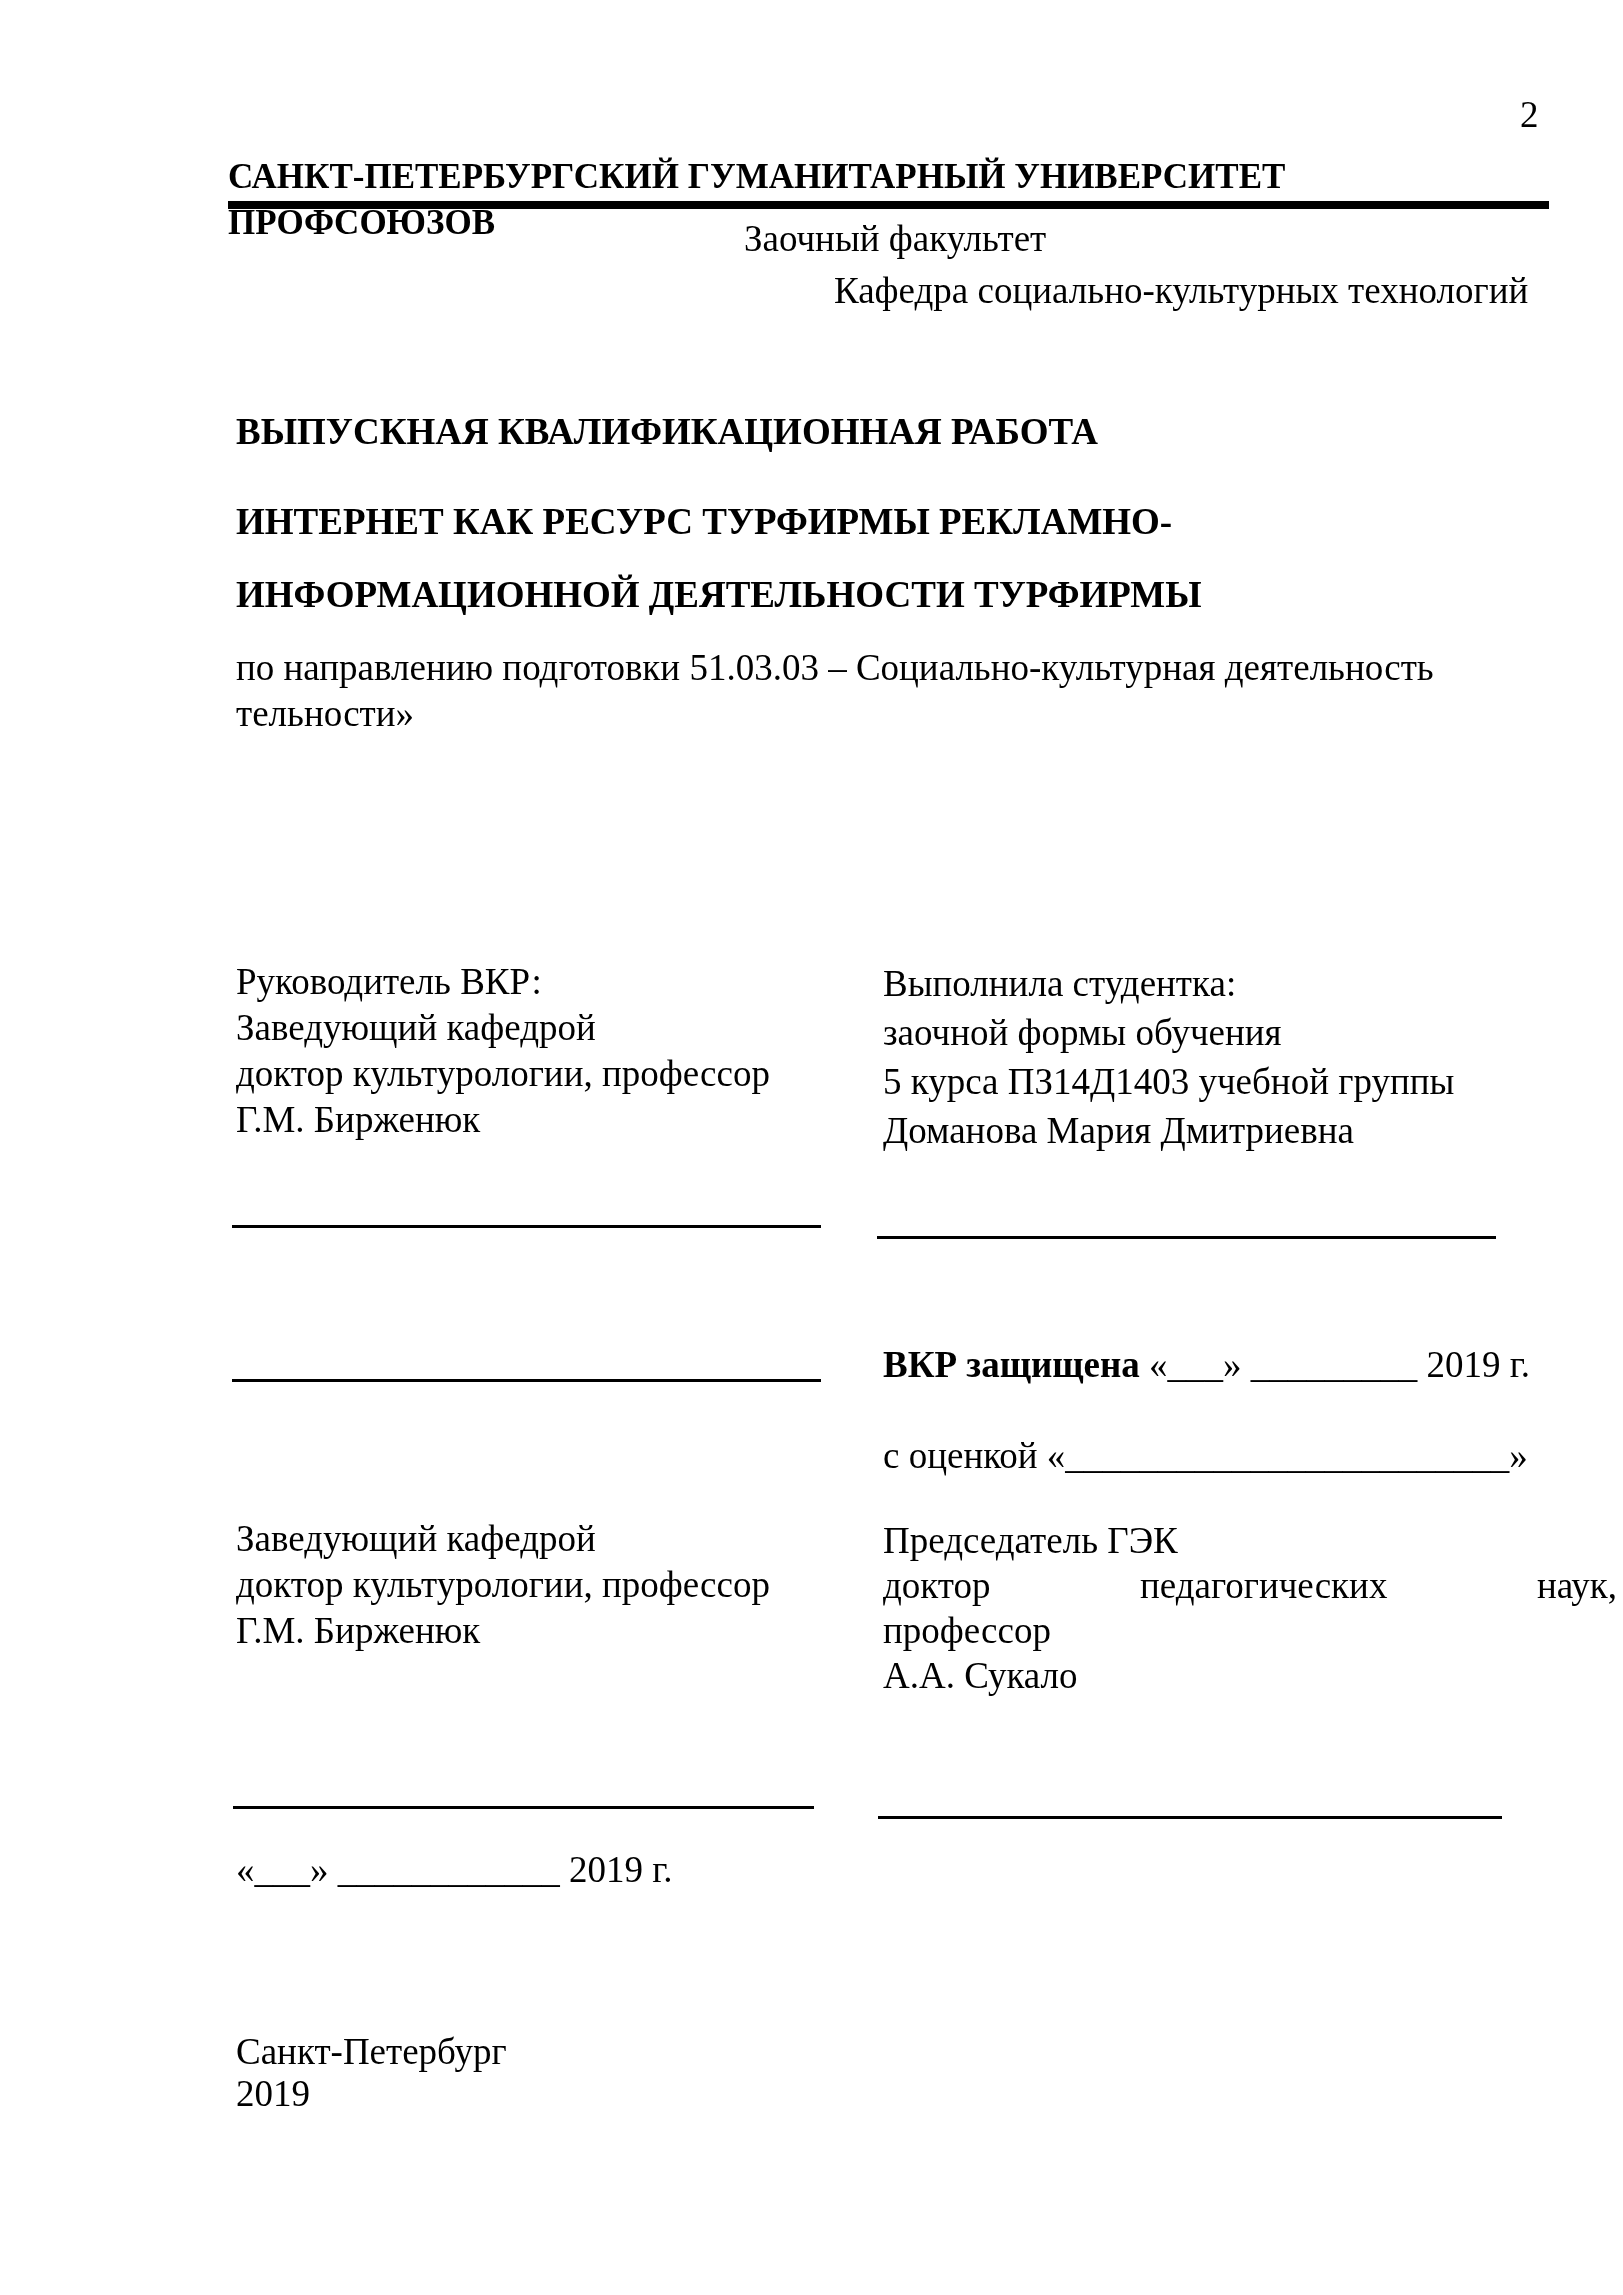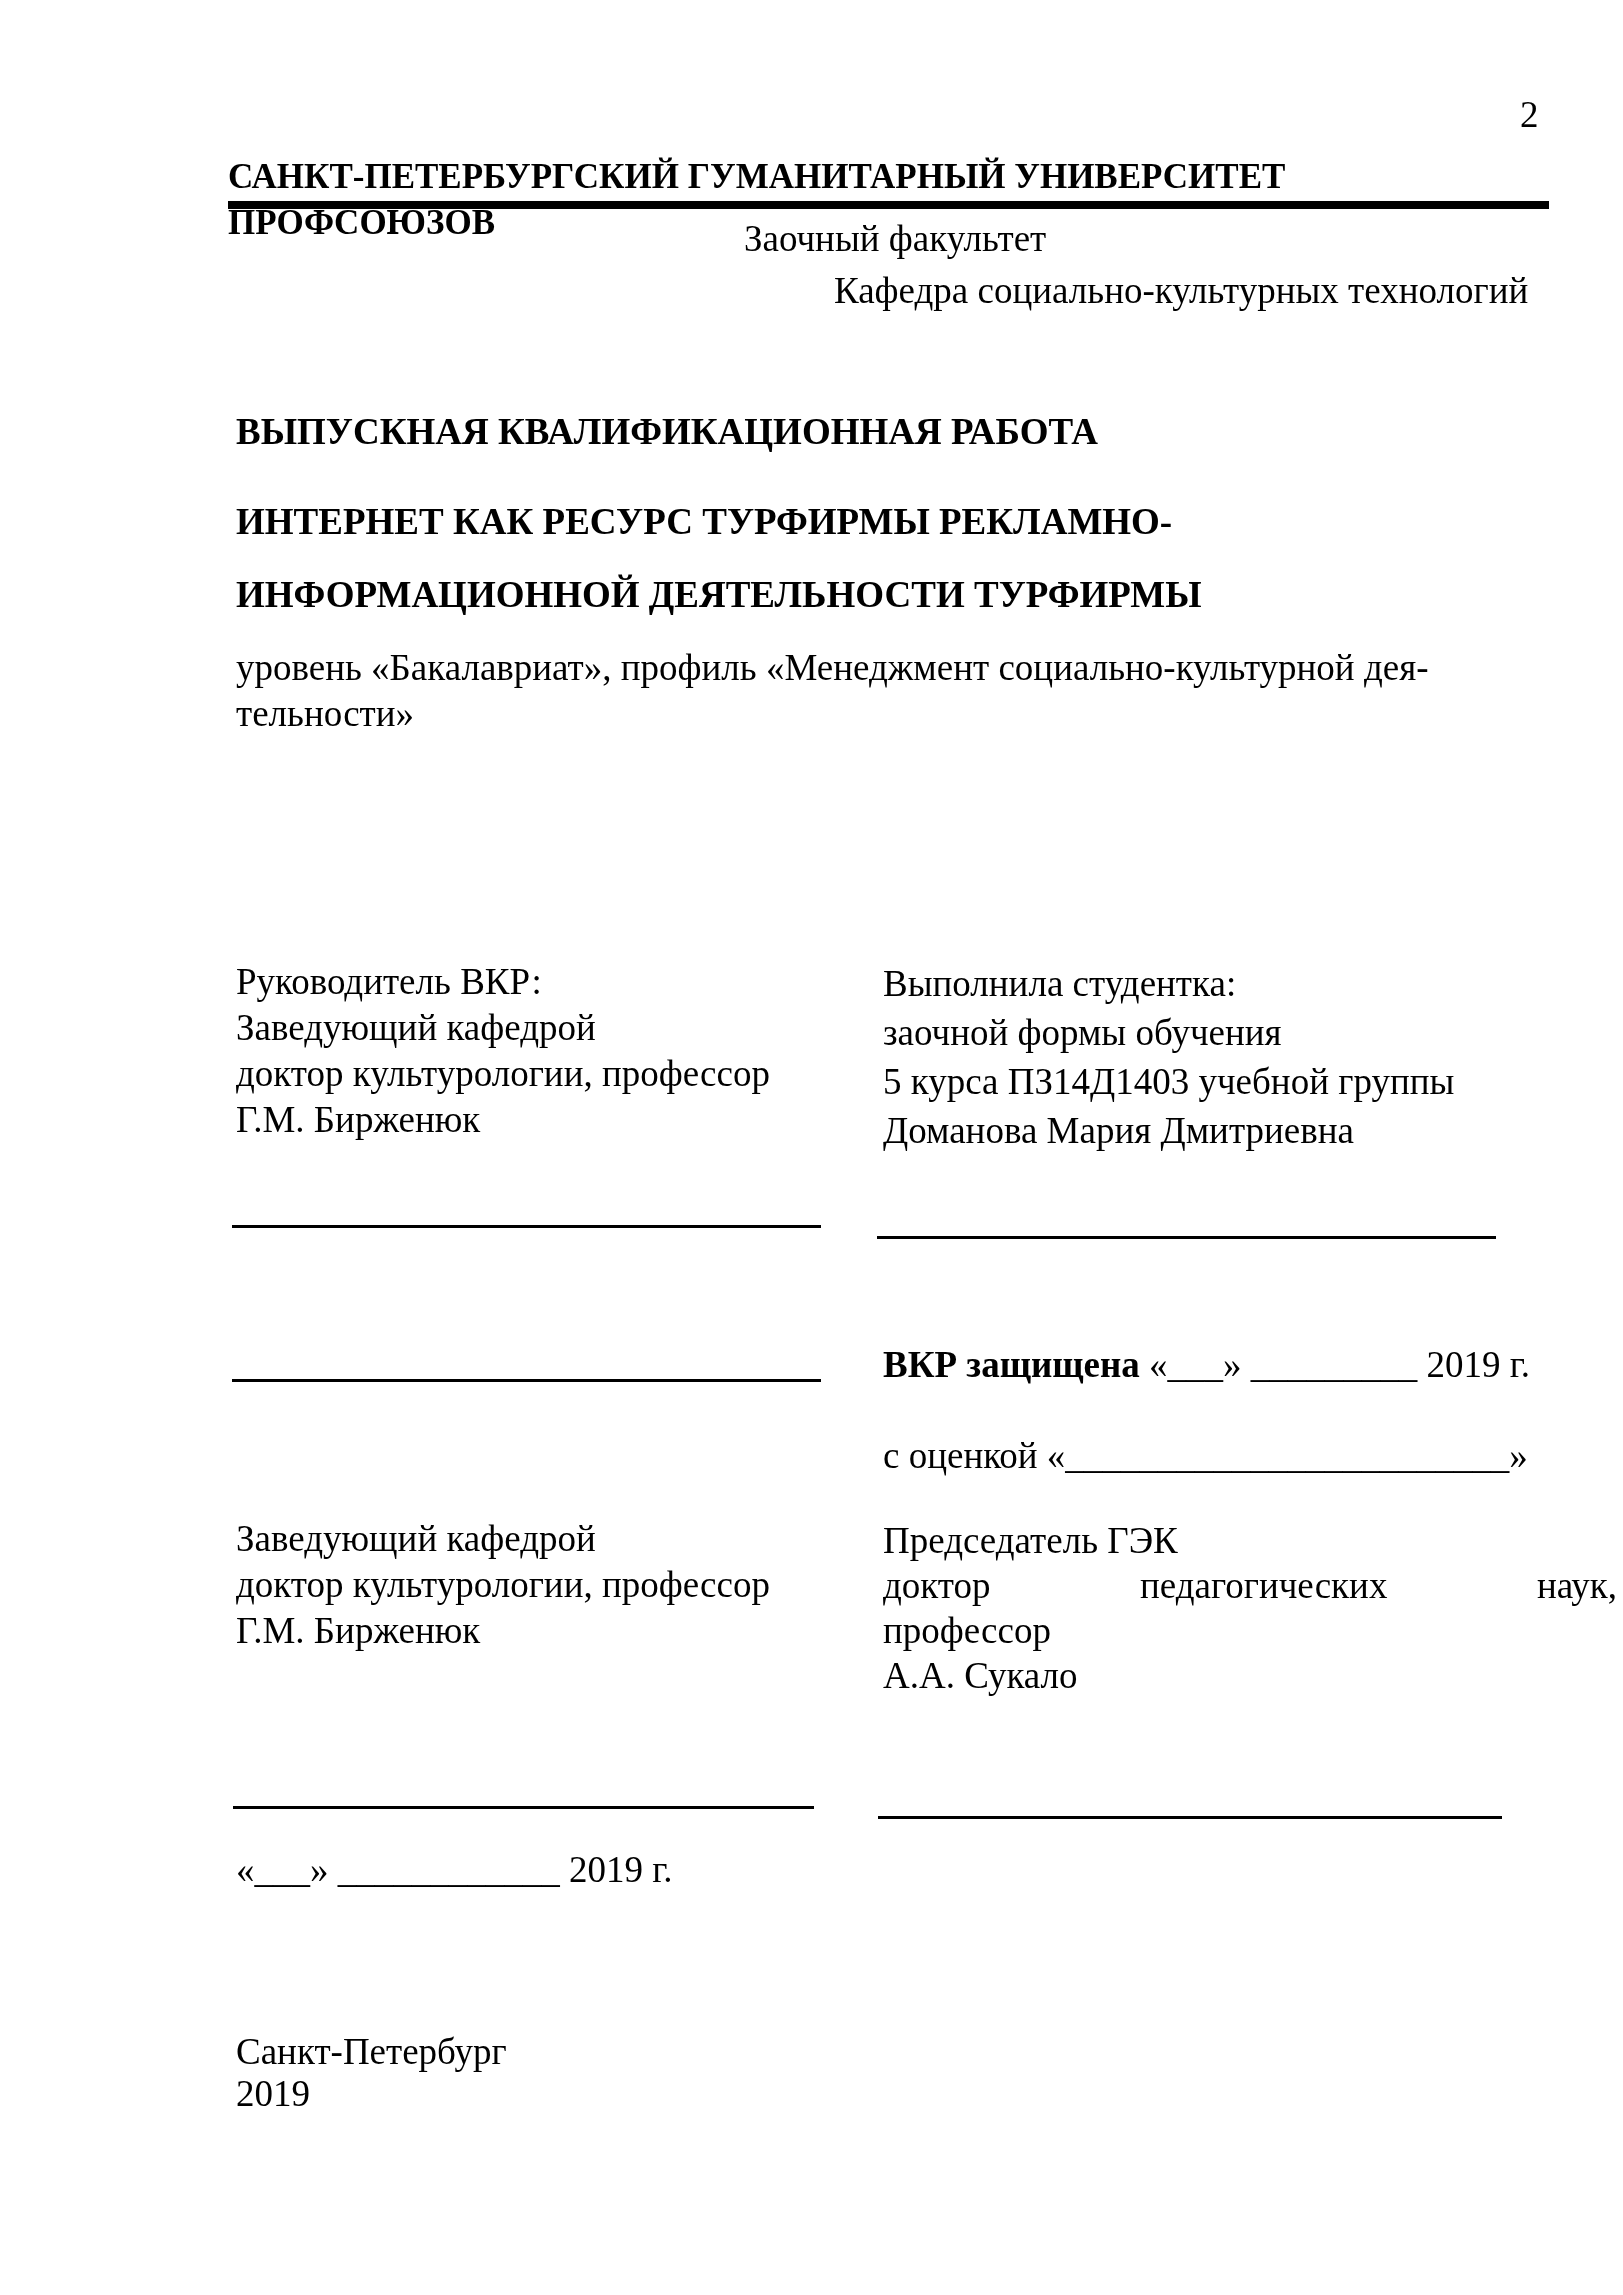--- a/index.html
+++ b/index.html
@@ -50,21 +50,21 @@
   <div class="abs" style="left:744px; top:216px;">Заочный факультет</div>
 
   <div class="abs center-block bold" style="left:236px; top:409px; width:1339px;">ВЫПУСКНАЯ КВАЛИФИКАЦИОННАЯ РАБОТА</div>
 
   <div class="abs" style="left:834px; top:268px;">Кафедра социально-культурных технологий</div>
 
   <div class="abs center-block bold" style="left:236px; top:499px; width:1339px;">ИНТЕРНЕТ КАК РЕСУРС ТУРФИРМЫ РЕКЛАМНО-</div>
   <div class="abs center-block bold" style="left:236px; top:572px; width:1339px;">ИНФОРМАЦИОННОЙ ДЕЯТЕЛЬНОСТИ ТУРФИРМЫ</div>
 
   <div class="abs center-block multi-line" style="left:236px; top:645px; width:1339px;">
-    <div>уровень «Бакалавриат», профиль «Менеджмент социально-культурной дея-</div>
+    <div>по направлению подготовки 51.03.03 – Социально-культурная деятельность</div>
     <div>тельности»</div>
   </div>
 
   <div class="abs multi-line" style="left:236px; top:959px;">
     <div>Руководитель ВКР:</div>
     <div>Заведующий кафедрой</div>
     <div>доктор культурологии, профессор</div>
     <div>Г.М. Бирженюк</div>
   </div>
 

